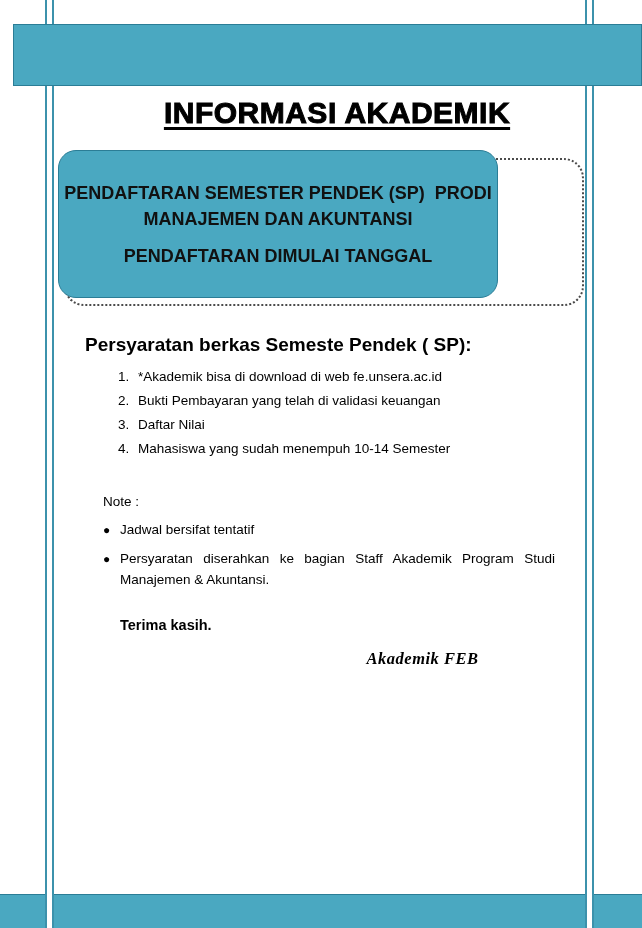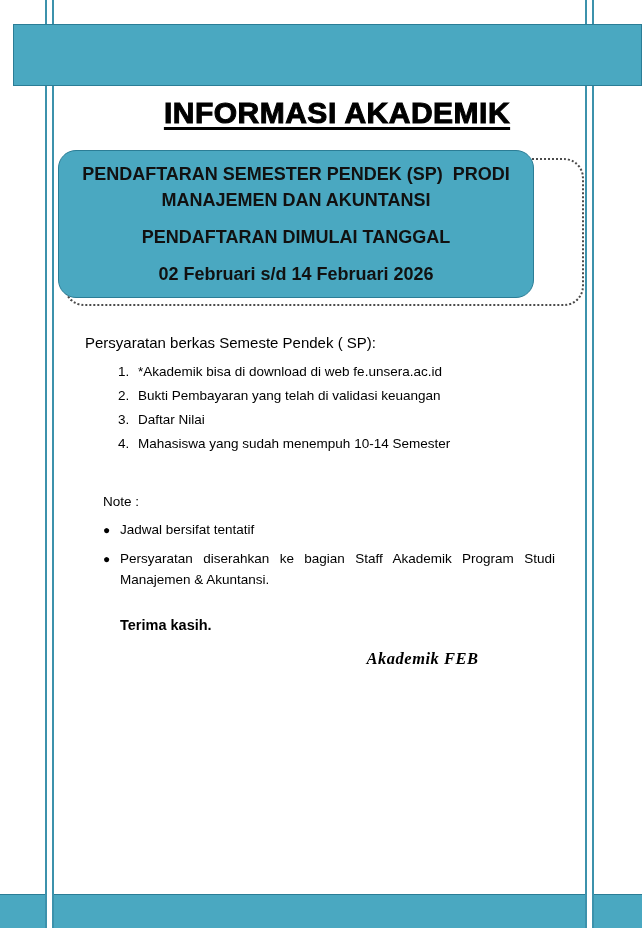--- a/index.html
+++ b/index.html
@@ -50,38 +50,38 @@
     text-underline-offset: 4px;
   }
 
   
   .announce-shadow {
     position: absolute; left: 64px; top: 158px; width: 520px; height: 148px;
     border: 2px dotted #4b4b4b; border-radius: 20px;
     z-index: 4;
   }
   .announce {
-    position: absolute; left: 58px; top: 150px; width: 476px; height: 148px;
+    position: absolute; left: 58px; top: 150px; width: 440px; height: 148px;
     background: var(--teal, #4AA8C1);
     border: 1px solid var(--teal_border, #2B7D96);
     border-radius: 18px;
     z-index: 5;
     display: flex; flex-direction: column; align-items: center; justify-content: center;
     text-align: center; font-weight: bold; font-size: 18px; color: #111;
     padding: 6px 18px;
   }
   .announce p { line-height: 26px; white-space: pre; }
   .announce .spaced { margin-top: 11px; }
 
   
   .req {
     position: absolute; left: 85px; top: 334px; width: 475px;
     font-size: 13.5px; z-index: 5;
   }
-  .req-heading { font-weight: normal; font-size: 15px; margin-bottom: 10px; }
+  .req-heading { font-weight: bold; font-size: 19px; margin-bottom: 10px; }
   .req-item { display: flex; padding-left: 33px; line-height: 22px; margin-bottom: 2px; }
   .req-item .num { width: 20px; flex: 0 0 20px; }
   .req-item .txt { flex: 1; }
   .req-item .subnote { line-height: 22px; }
 
   
   .notes {
     position: absolute; left: 103px; top: 491px; width: 452px;
     font-size: 13.5px; line-height: 21px; z-index: 5;
   }
@@ -113,21 +113,20 @@
 
 <h1 class="page-title">
   <span>INFORMASI AKADEMIK</span>
 </h1>
 
 <div class="announce-shadow"></div>
 <div class="announce">
   <p>PENDAFTARAN SEMESTER PENDEK (SP)  PRODI</p>
   <p>MANAJEMEN DAN AKUNTANSI</p>
   <p class="spaced">PENDAFTARAN DIMULAI TANGGAL</p>
-  <p class="spaced">02 Februari s/d 14 Februari 2026</p>
 </div>
 
 <div class="req">
   <div class="req-heading">Persyaratan berkas Semeste Pendek ( SP):</div>
 
   <div class="req-item">
     <span class="num">1.</span>
     <span class="txt">
       <div class="subnote">*Akademik bisa di download di web fe.unsera.ac.id</div>
     </span>

